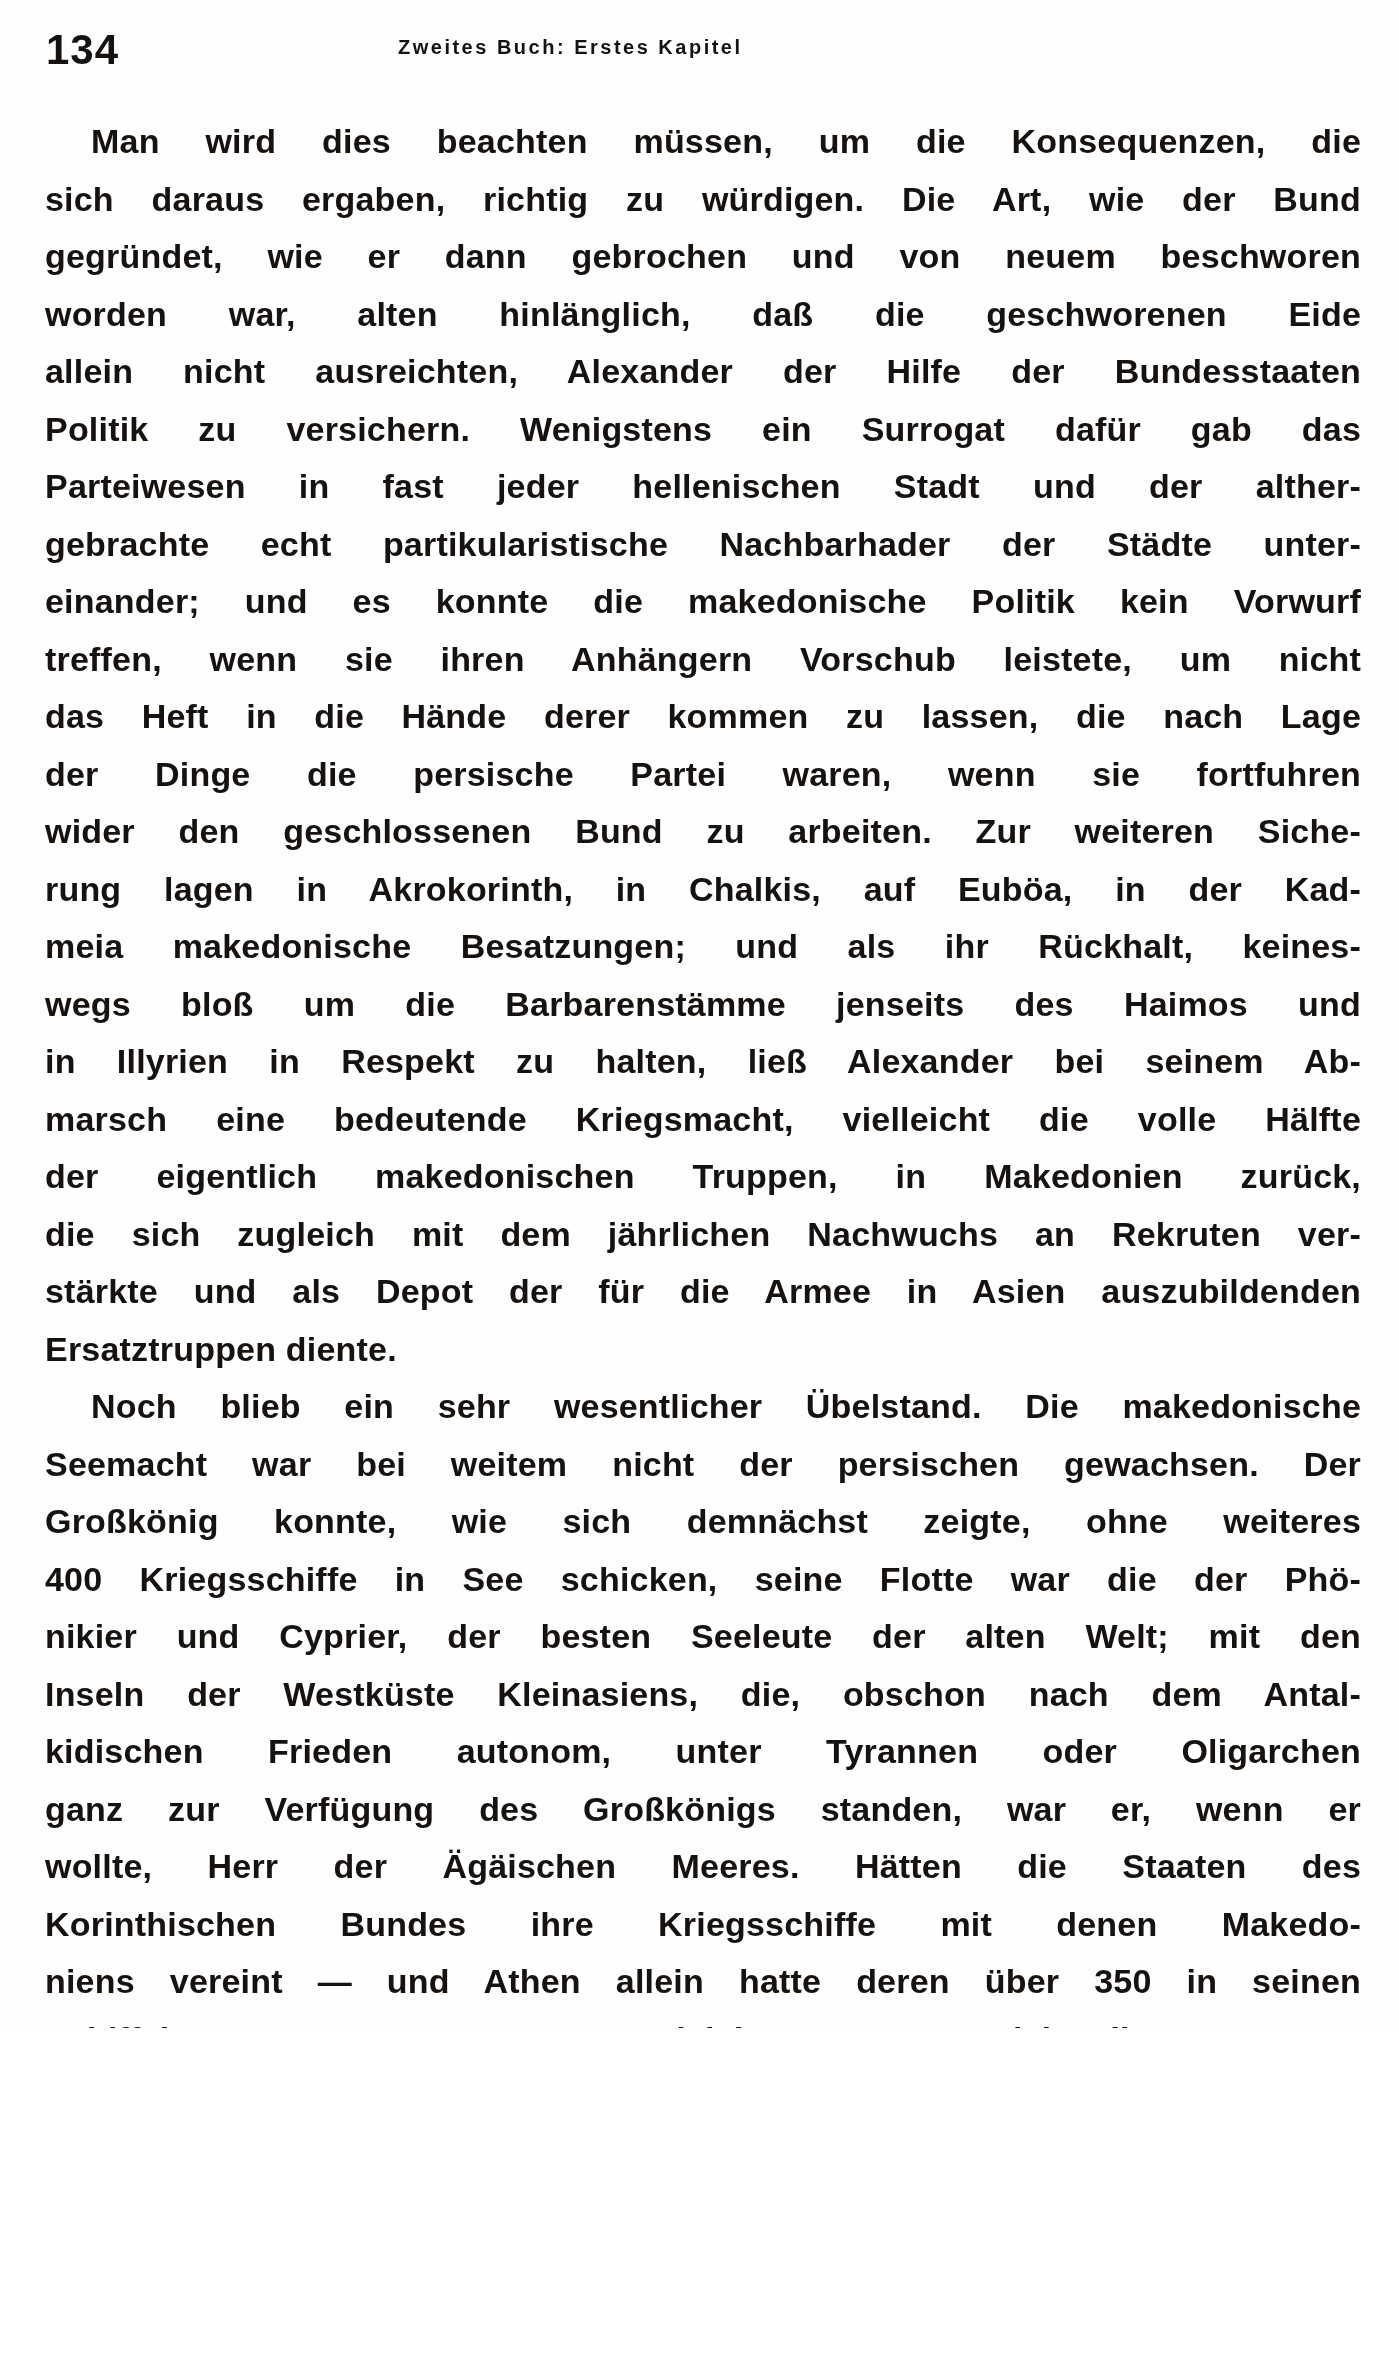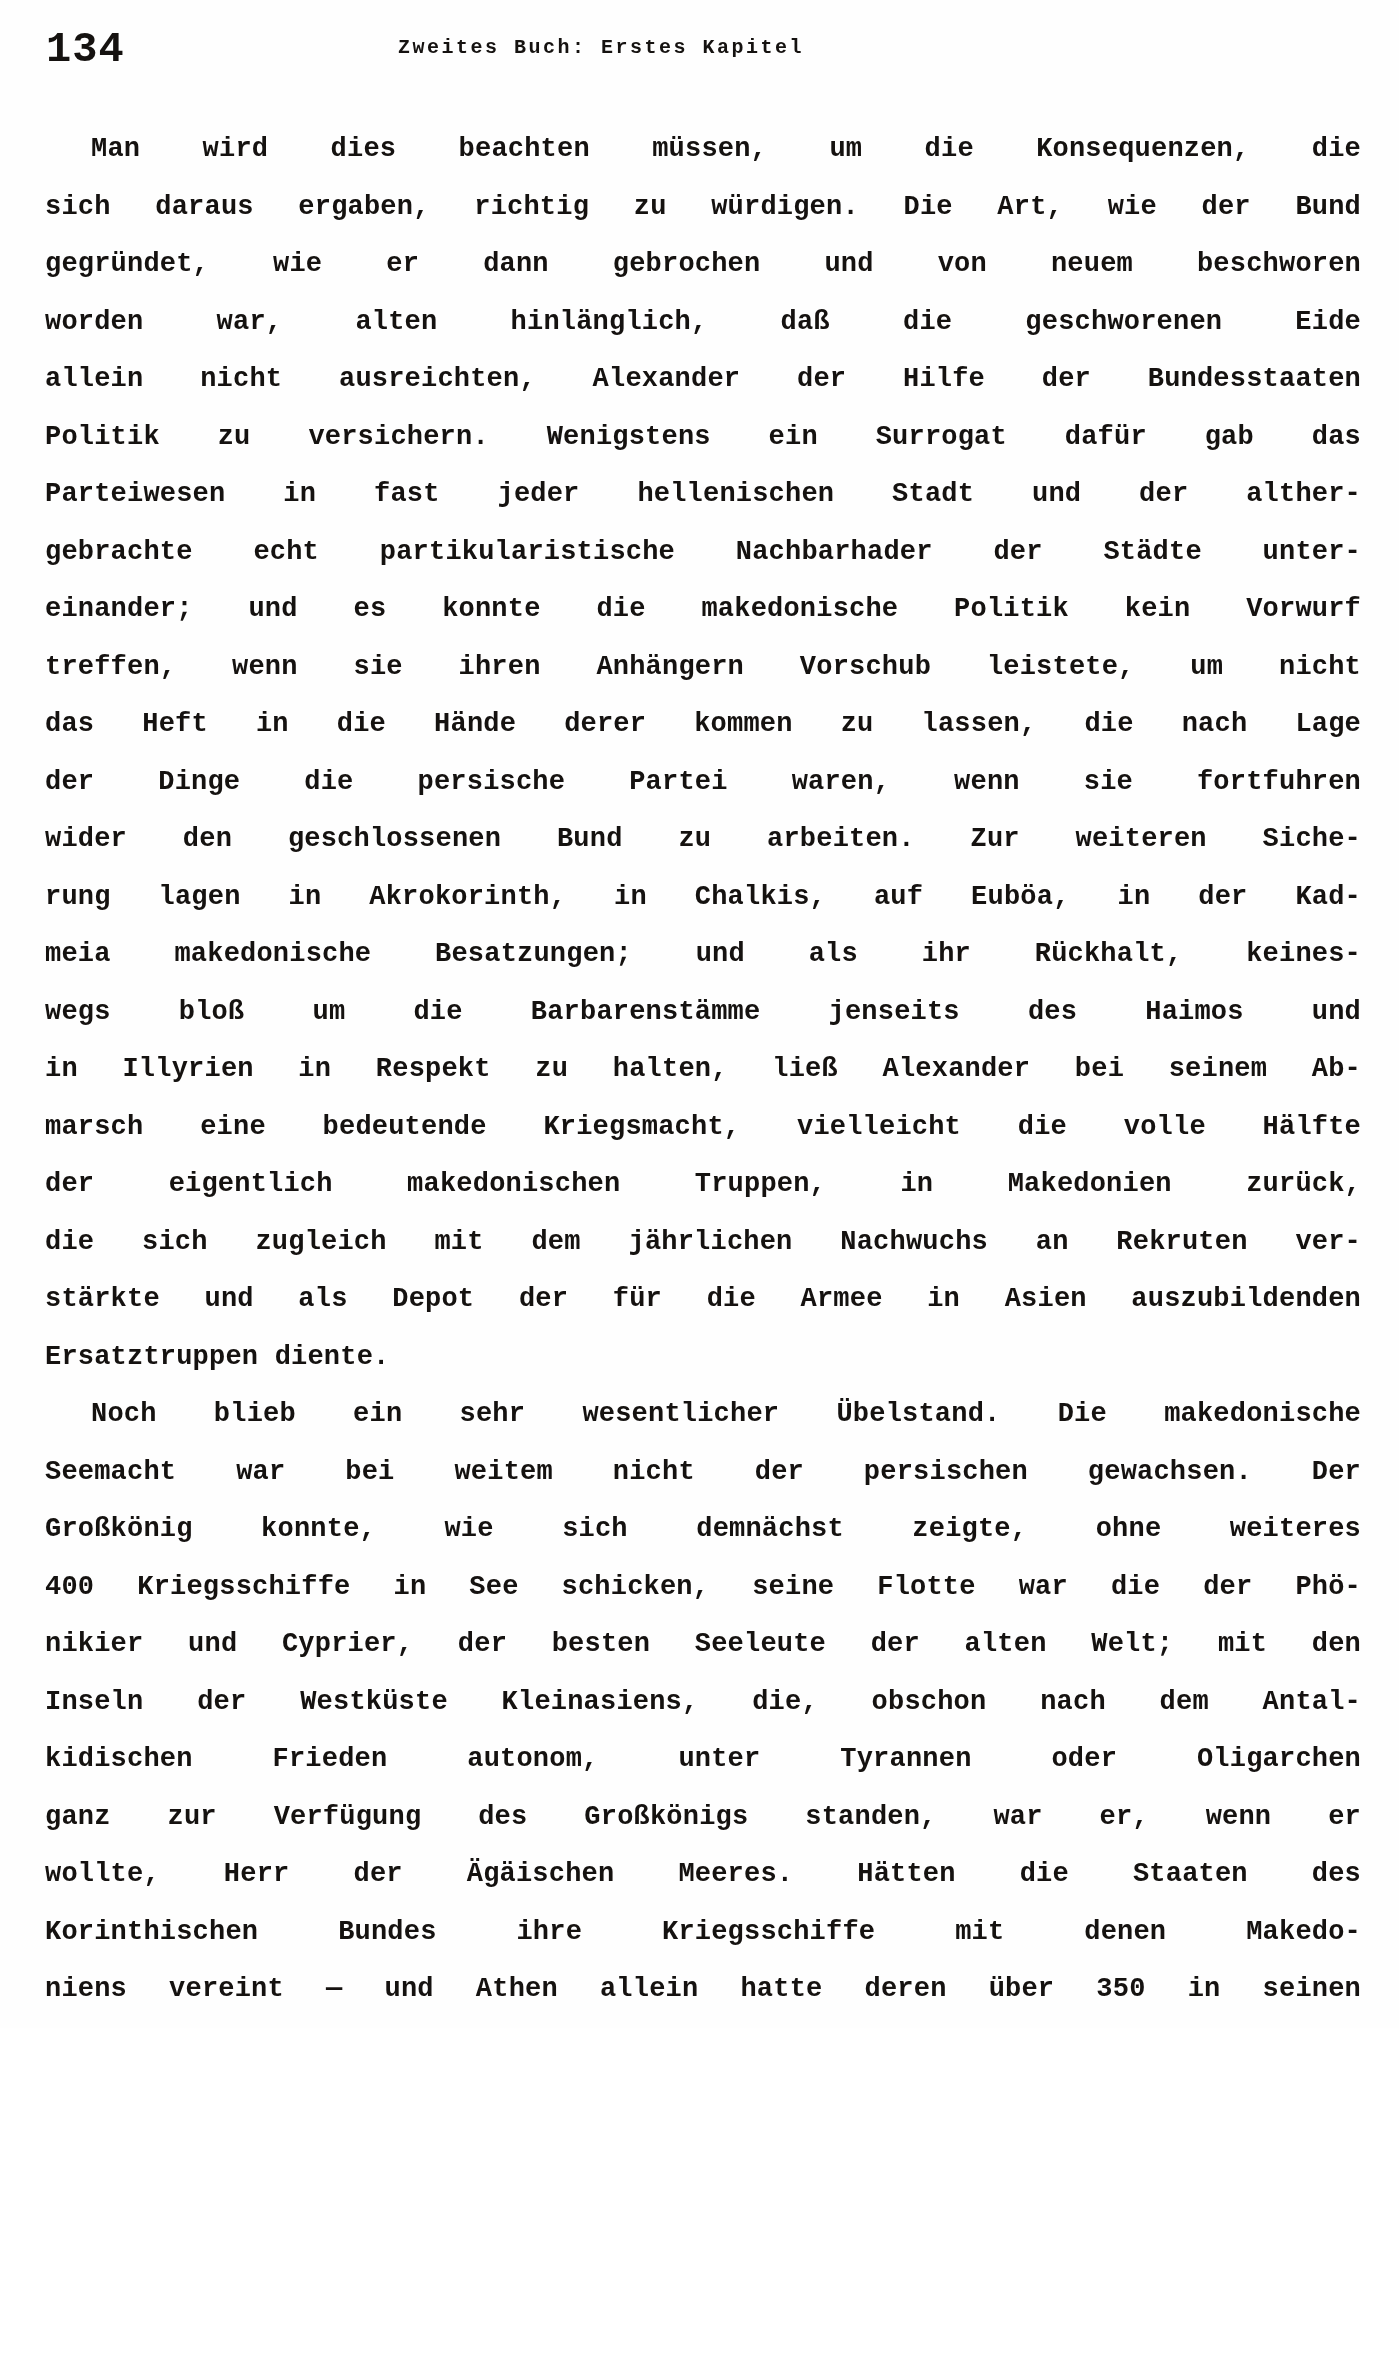--- a/index.html
+++ b/index.html
@@ -6,21 +6,21 @@
     margin: 0;
     padding: 0;
     background: #ffffff;
   }
   .page {
     position: relative;
     width: 1399px;
     height: 2028px;
     background: #fefefe;
     color: #151210;
-    font-family: Liberation Mono, monospace;
+    font-family: Liberation Sans, sans-serif;
     font-weight: bold;
     overflow: hidden;
     box-sizing: border-box;
   }
   .pagenum {
     position: absolute;
     left: 46px;
     top: 26px;
     font-size: 42px;
     letter-spacing: 1px;
@@ -33,22 +33,22 @@
     letter-spacing: 2.5px;
   }
   .text-block {
     position: absolute;
     left: 45px;
     right: 38px;
     top: 118px;
   }
   .paragraph { margin: 0; }
   .line {
-    font-size: 27px;
-    line-height: 62px;
+    font-size: 34px;
+    line-height: 47px;
     height: 57.5px;
     overflow: visible;
     text-align: justify;
     text-align-last: justify;
     white-space: normal;
     letter-spacing: 0.2px;
   }
   .line.first { padding-left: 46px; }
   .line.last  { text-align-last: left; }
 </style>

